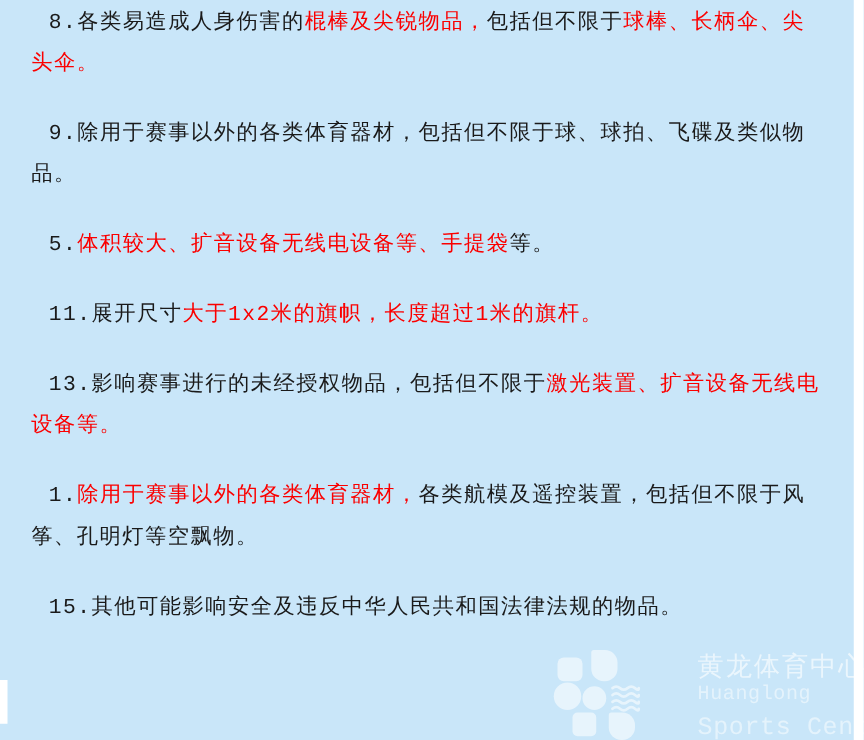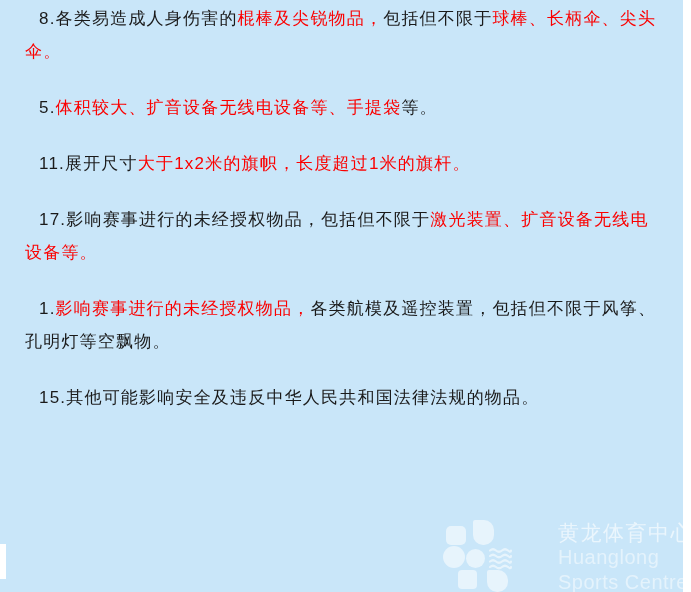--- a/index.html
+++ b/index.html
@@ -1,21 +1,21 @@
 <!DOCTYPE html>
 <html style="--bg: #c9e6f9; --ink: #1a1a1a; --red: #fb0000; --wm: rgba(255,255,255,0.55);"><head>
 <meta charset="utf-8">
 <style>
   html,body{margin:0;padding:0;}
   .page{
     position:relative;
     width:691px;height:592px;
     background:var(--bg,#c9e6f9);
     overflow:hidden;
-    font-family:Liberation Sans, sans-serif;
+    font-family:Liberation Mono, monospace;
   }
   .content{
     position:absolute;
     left:25px;top:2px;
     width:632px;
     font-size:17px;
     line-height:33px;
     letter-spacing:1.2px;
     color:var(--ink,#1a1a1a);
     line-break:strict;
@@ -48,40 +48,41 @@
   .wm-square2{left:458px;top:570px;width:19px;height:19px;border-radius:4px;}
   .wm-leaf2{left:487px;top:570px;width:21px;height:22px;border-radius:2px 10px 10px 10px;}
   .wm-text{position:absolute;left:558px;top:0;white-space:nowrap;}
   .wm-cn{
     position:absolute;left:0;top:519px;
     font-size:21px;letter-spacing:1.5px;
     color:rgba(255,255,255,0.62);
   }
   .wm-en1{
     position:absolute;left:0;top:546px;
-    font-size:20px;letter-spacing:0.5px;
+    font-size:16px;letter-spacing:0.5px;
     color:rgba(255,255,255,0.5);
   }
   .wm-en2{
     position:absolute;left:0;top:571px;
     font-size:20px;letter-spacing:0.5px;
     color:rgba(255,255,255,0.5);
   }
 </style>
 </head>
 <body>
 
 <div class="page">
 
   <div class="content">
       <p><span>8.各类易造成人身伤害的</span><span class="red">棍棒及尖锐物品，</span><span>包括但不限于</span><span class="red">球棒、长柄伞、尖头伞。</span></p>
+      <p><span>9.除用于赛事以外的各类体育器材，包括但不限于球、球拍、飞碟及类似物品。</span></p>
       <p><span>5.</span><span class="red">体积较大、扩音设备无线电设备等、手提袋</span><span>等。</span></p>
       <p><span>11.展开尺寸</span><span class="red">大于1x2米的旗帜，长度超过1米的旗杆。</span></p>
-      <p><span>17.影响赛事进行的未经授权物品，包括但不限于</span><span class="red">激光装置、扩音设备无线电设备等。</span></p>
-      <p><span>1.</span><span class="red">影响赛事进行的未经授权物品，</span><span>各类航模及遥控装置，包括但不限于风筝、孔明灯等空飘物。</span></p>
+      <p><span>13.影响赛事进行的未经授权物品，包括但不限于</span><span class="red">激光装置、扩音设备无线电设备等。</span></p>
+      <p><span>1.</span><span class="red">除用于赛事以外的各类体育器材，</span><span>各类航模及遥控装置，包括但不限于风筝、孔明灯等空飘物。</span></p>
       <p><span>15.其他可能影响安全及违反中华人民共和国法律法规的物品。</span></p>
     </div>
 
   <div class="watermark">
     <div class="wm-shape wm-square1"></div>
     <div class="wm-shape wm-leaf1"></div>
     <div class="wm-shape wm-circle1"></div>
     <div class="wm-shape wm-circle2"></div>
     <div class="wm-shape wm-waves">
       <svg width="25" height="24" viewBox="0 0 25 24">

